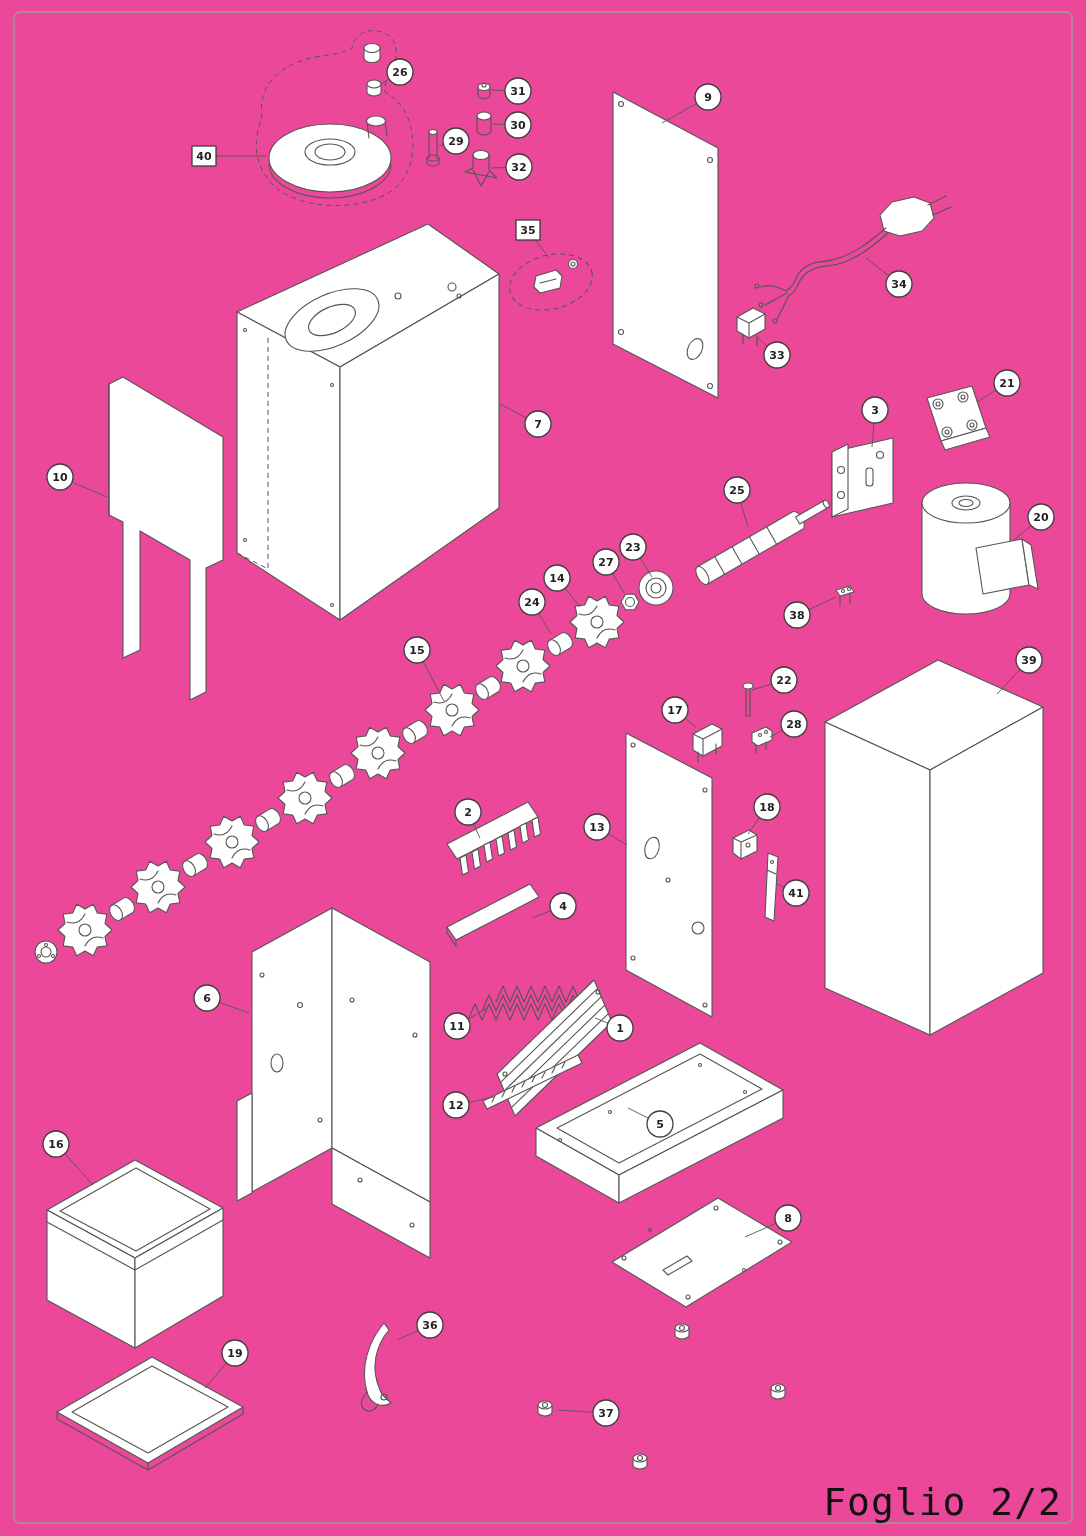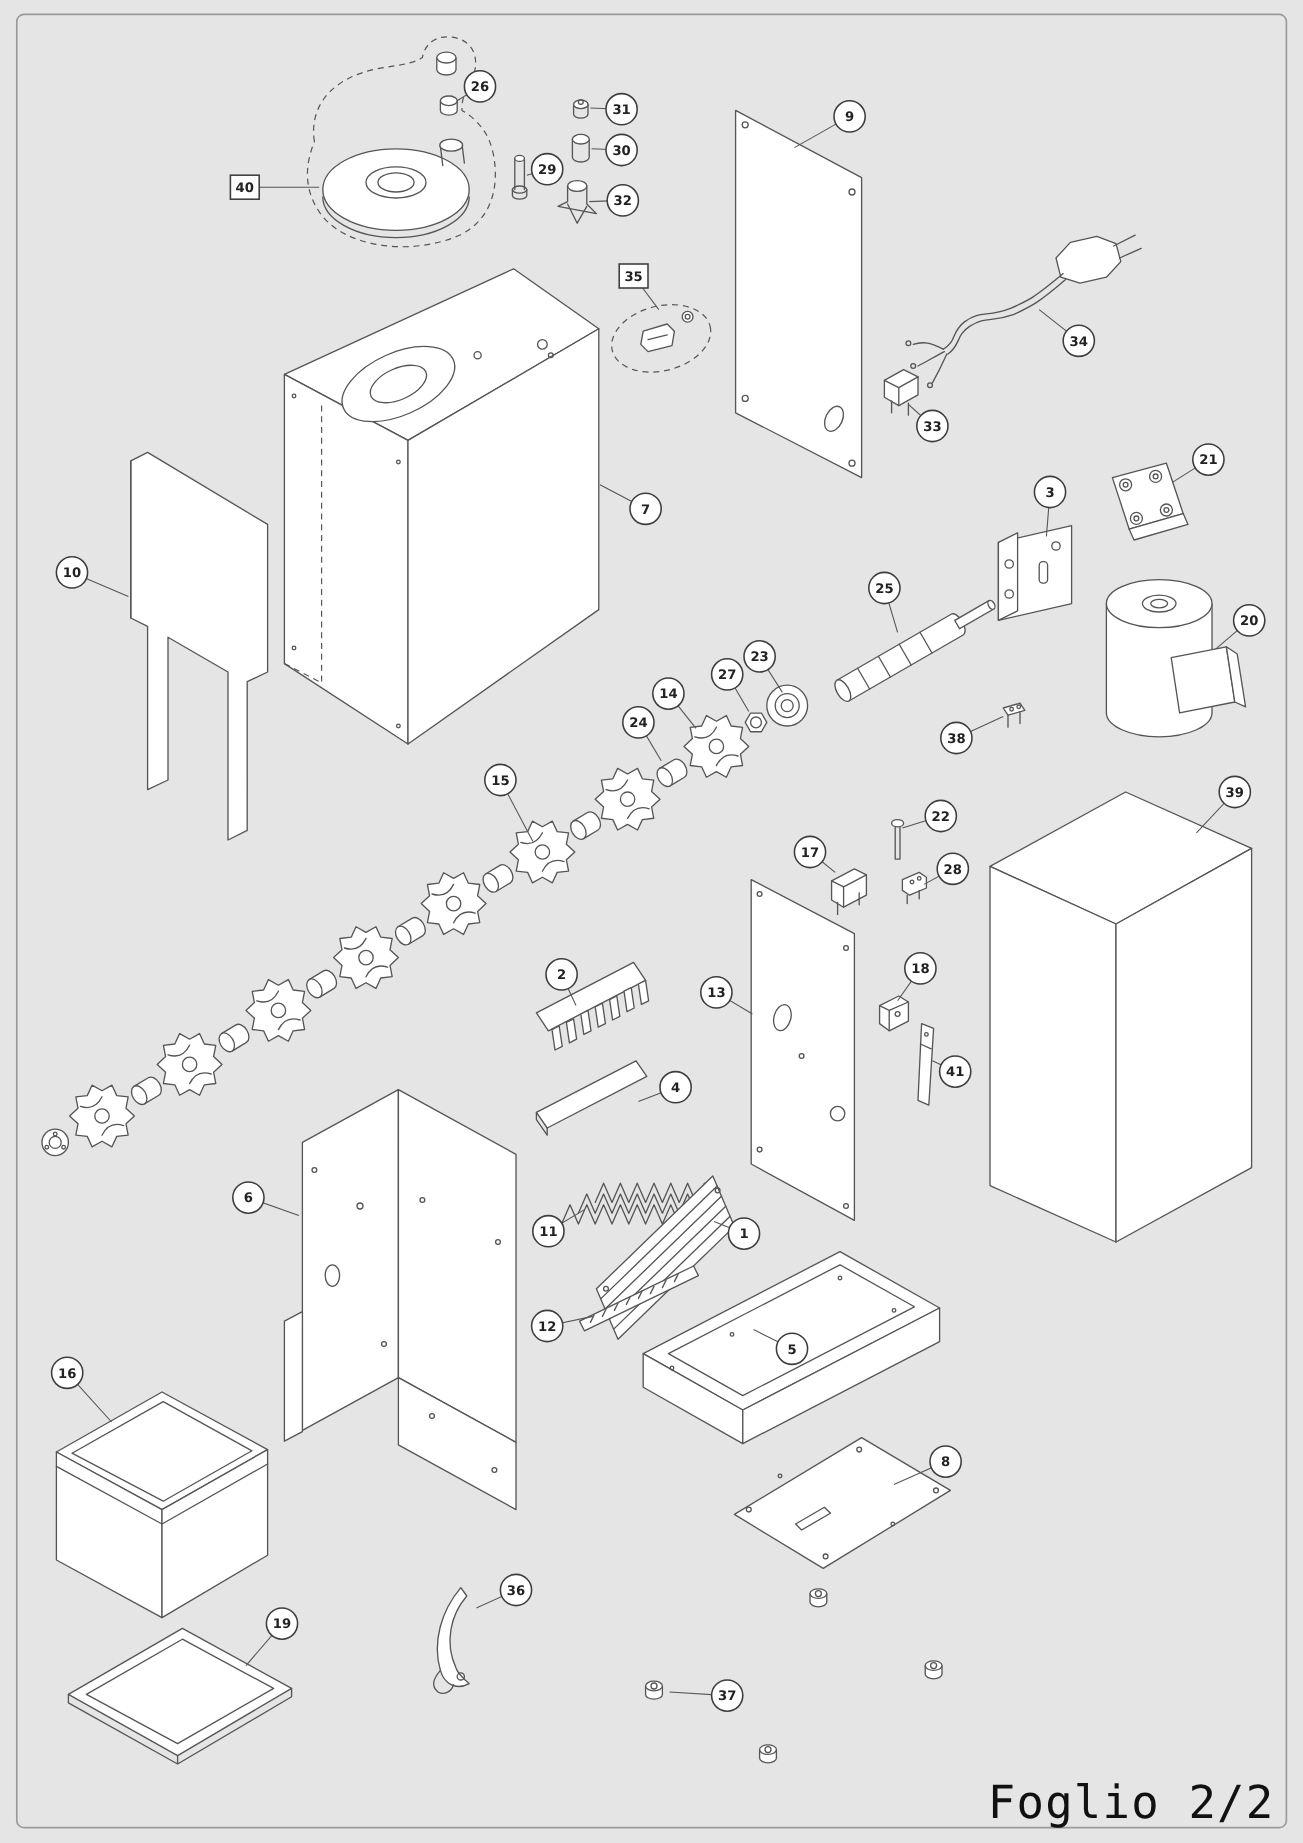--- a/index.html
+++ b/index.html
@@ -1,16 +1,16 @@
 <!DOCTYPE html>
 <html><head>
 <meta charset="utf-8">
 <style>
   html,body{margin:0;padding:0;background:#ffffff;}
-  .page{position:relative;width:1086px;height:1536px;background:#e5e5e5;overflow:hidden;
+  .page{position:relative;width:1086px;height:1536px;background:#ec4899;overflow:hidden;
         font-family:"DejaVu Sans",sans-serif;}
   svg{position:absolute;left:0;top:0;}
   .ln{fill:none;stroke:#555;stroke-width:1.1;stroke-linejoin:round;stroke-linecap:round;}
   .fw{fill:#fff;stroke:#555;stroke-width:1.1;stroke-linejoin:round;}
   .dash{fill:none;stroke:#555;stroke-width:1;stroke-dasharray:5 4;}
   .leader{stroke:#555;stroke-width:0.9;}
   .bubble{fill:#fff;stroke:#3d3d3d;stroke-width:1.3;}
   .bubble-num{font:bold 11px "DejaVu Sans",sans-serif;text-anchor:middle;fill:#222;}
   .frame{fill:none;stroke:#9a9a9a;stroke-width:1.4;}
   .title{font:38px "DejaVu Sans Mono",monospace;fill:#111;letter-spacing:1px;}

